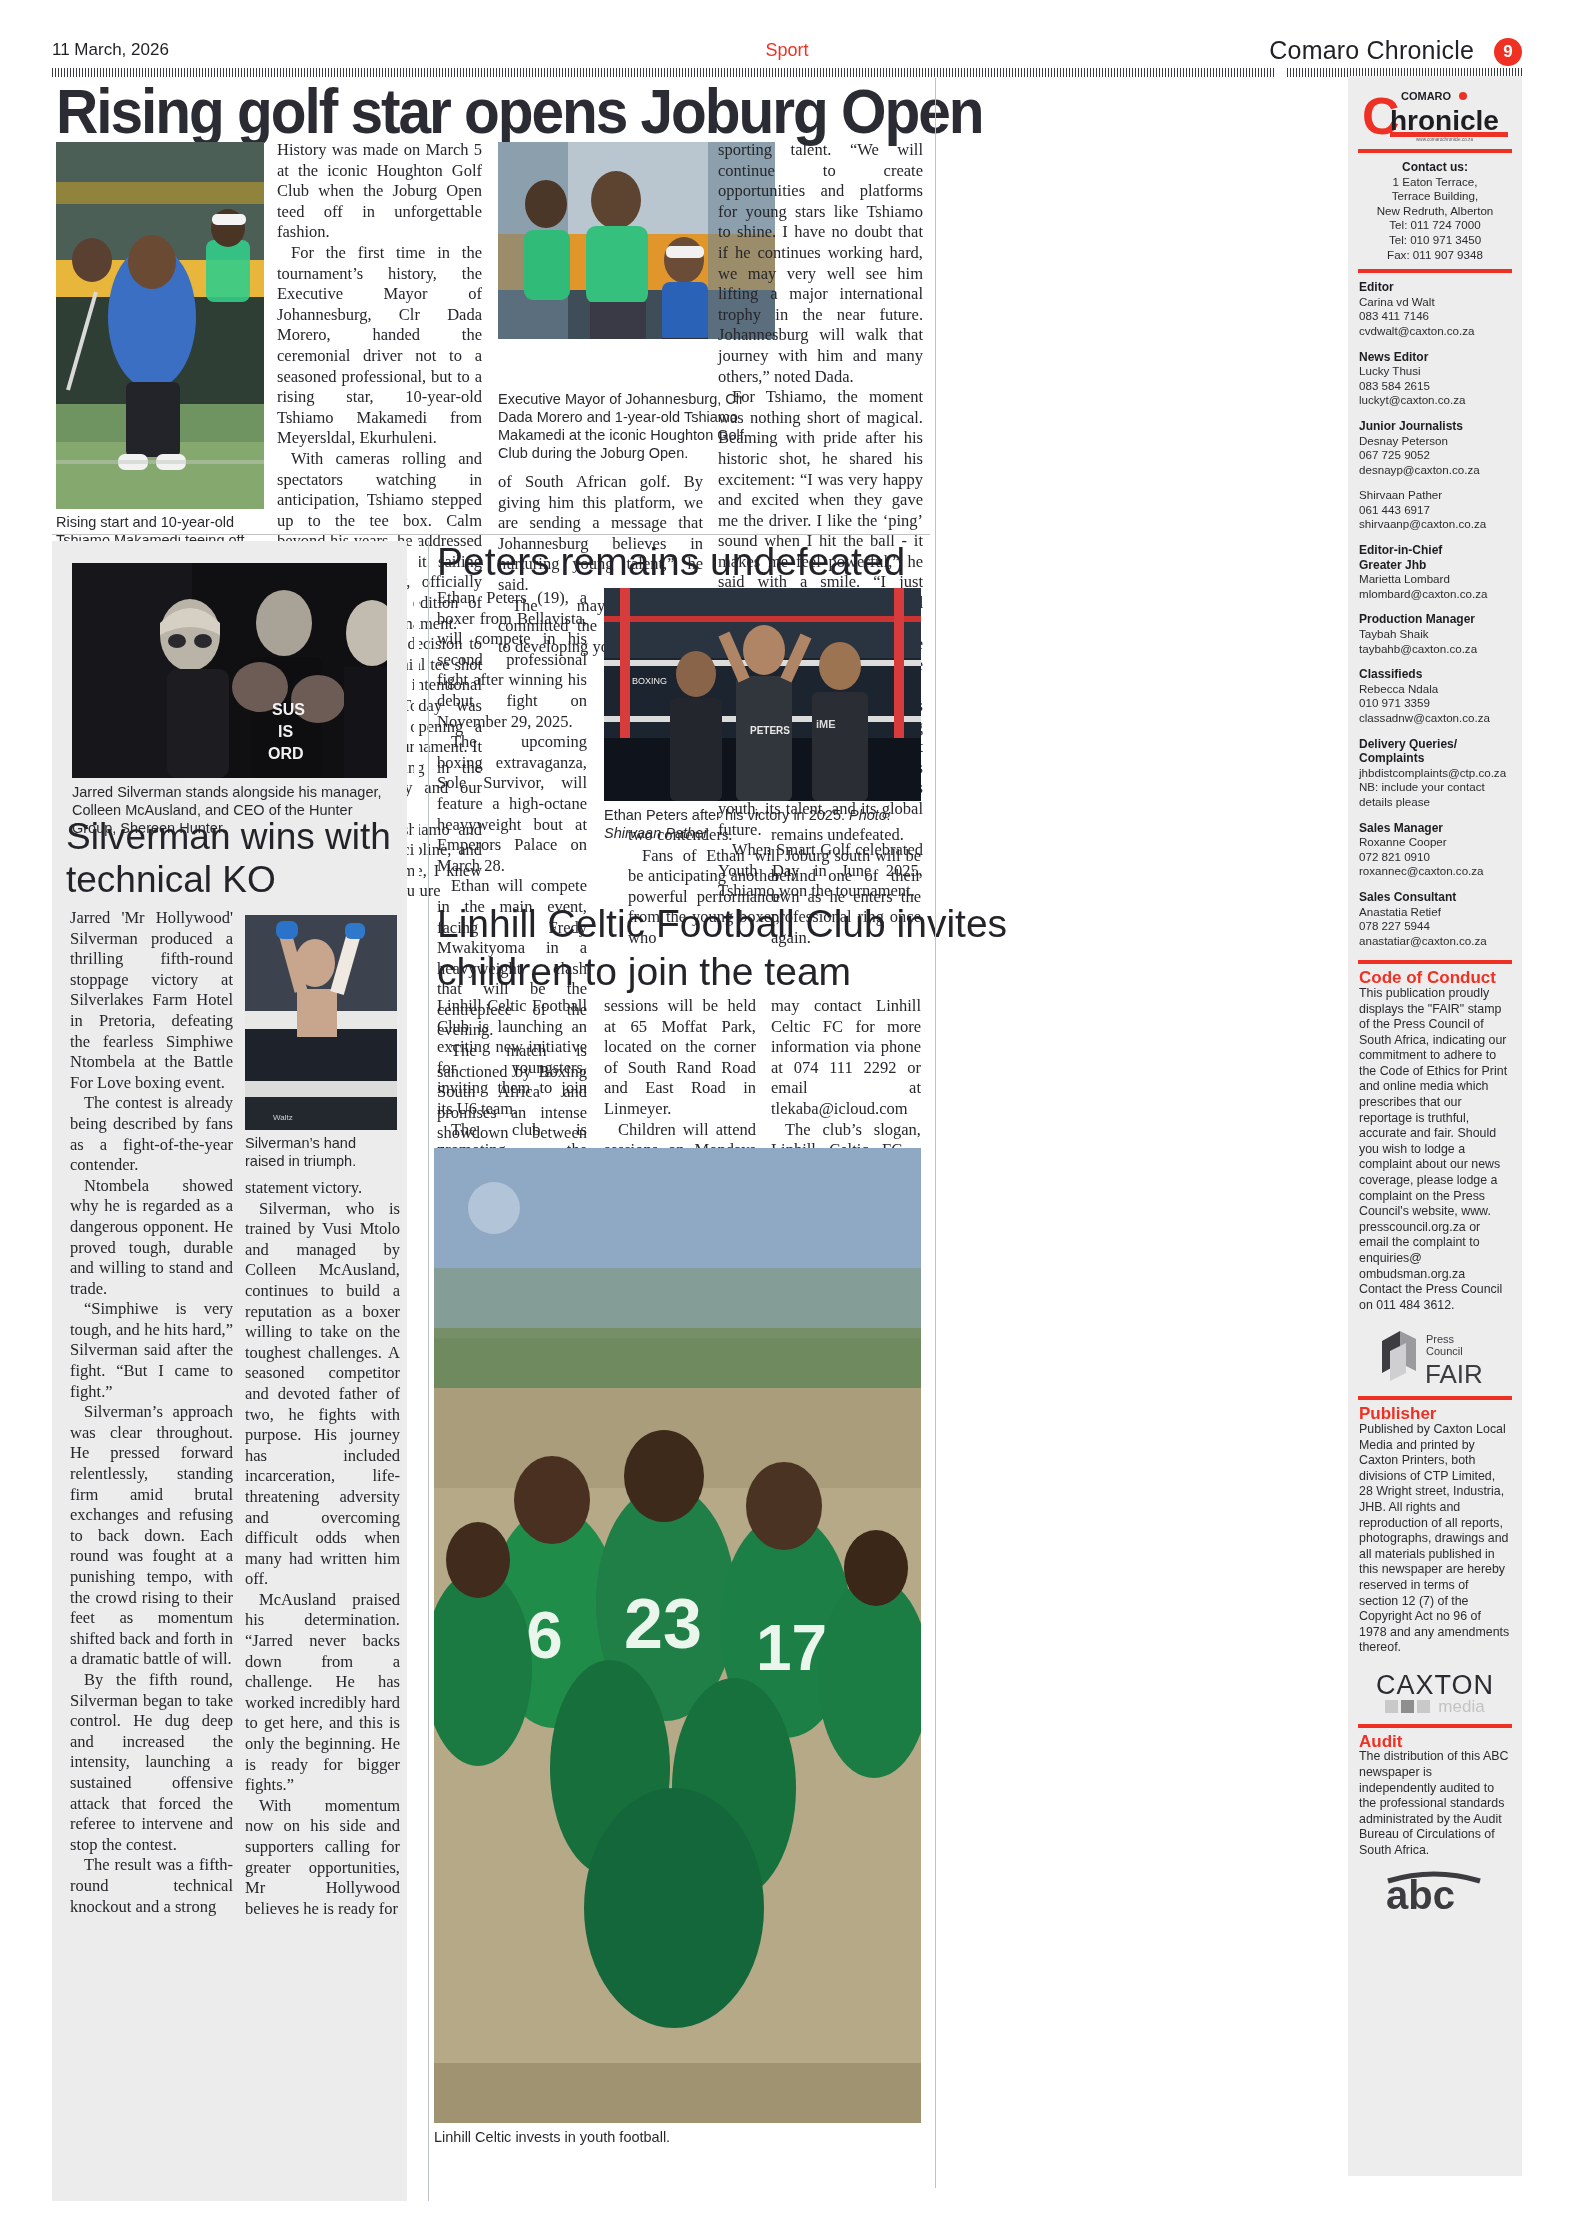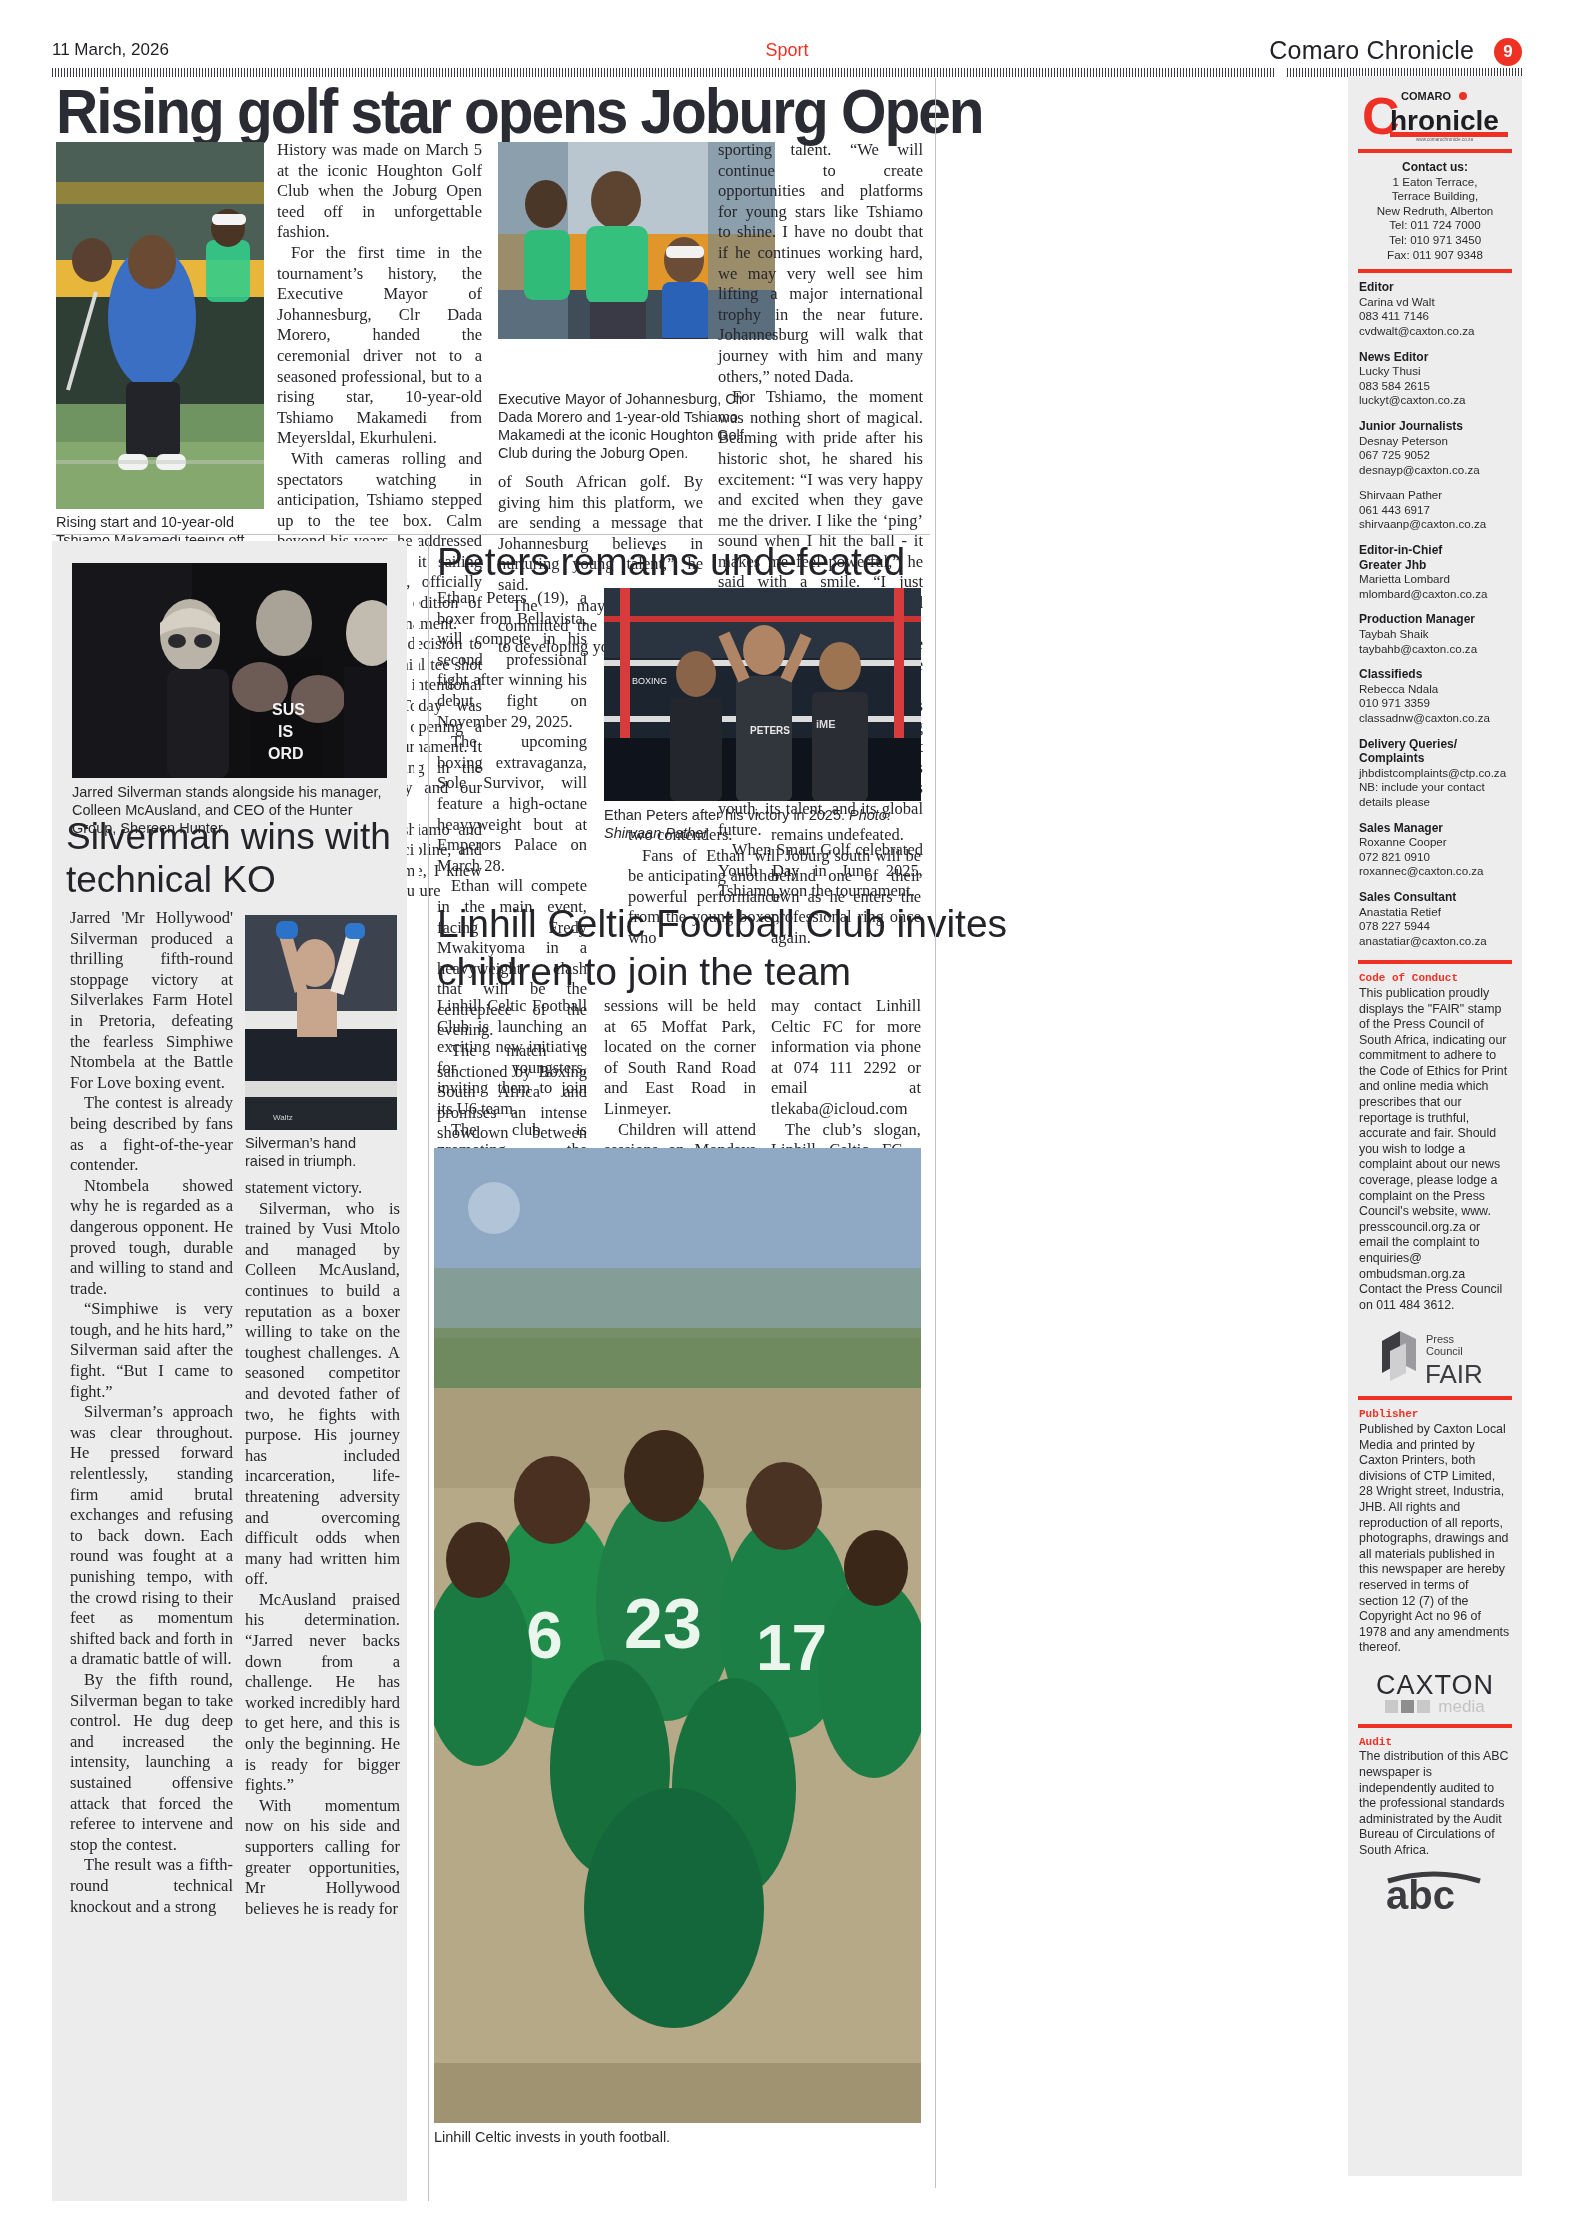--- a/index.html
+++ b/index.html
@@ -116,22 +116,22 @@
     font-size:11.6px;
     line-height:14.6px;
     color:#2c2c30;
   }
   .sb-center { text-align:center; }
   .sb-h {
     font-family:"Liberation Sans", sans-serif;
     font-weight:bold; font-size:12px; color:#1d1d21;
   }
   .sb-h-red {
-    font-family:Liberation Mono, monospace;
-    font-weight:bold; font-size:11px; color:#ef3124;
+    font-family:Liberation Sans, sans-serif;
+    font-weight:bold; font-size:17px; color:#ef3124;
   }
   .sb-gap { height:11px; }
 
   
   #press-logo { width:118px; height:64px; margin:12px auto 6px; position:relative; }
   #caxton-logo { text-align:center; margin:14px 0 4px; }
   #caxton-word {
     font-family:"Liberation Sans", sans-serif;
     font-size:27px; font-weight:300; letter-spacing:1px; color:#2b2b30;
   }

